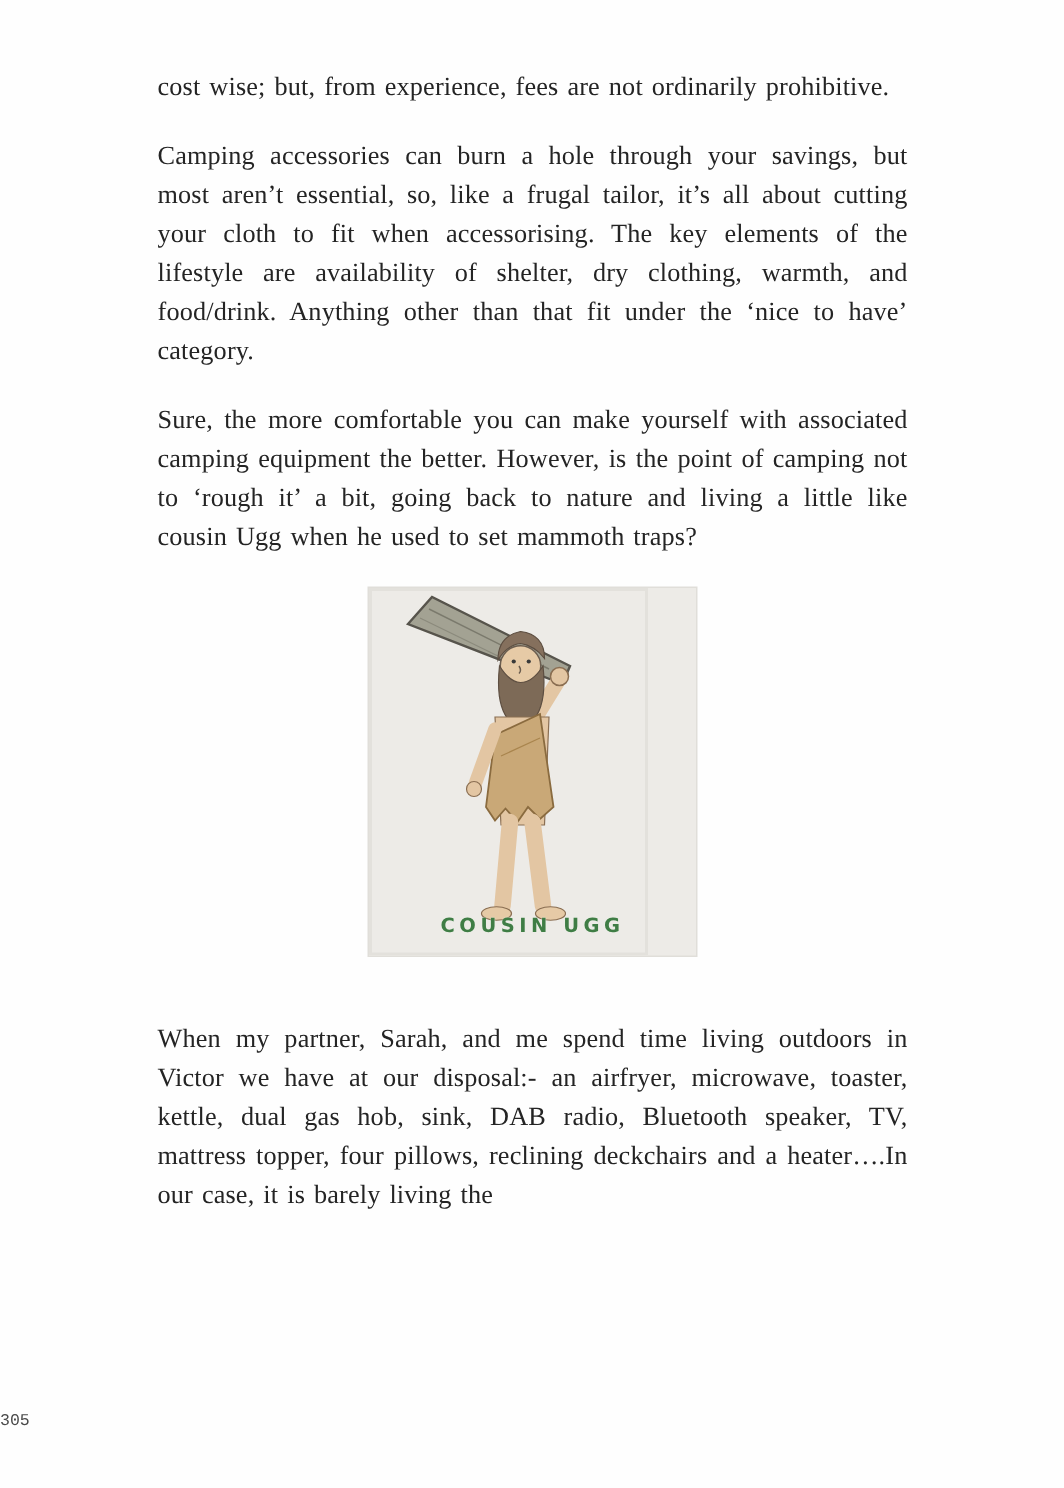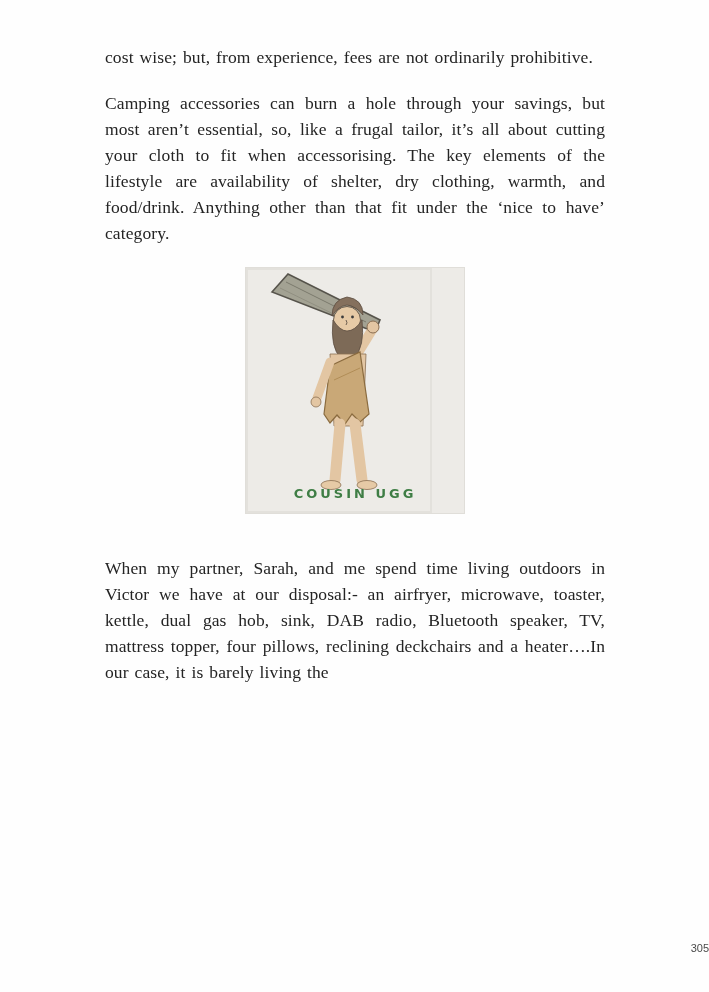--- a/index.html
+++ b/index.html
@@ -46,34 +46,35 @@
     font-weight: bold;
     letter-spacing: 3px;
     color: #3f7d45;
     text-shadow: 0 0 1px #e9f0e4;
   }
   .page-number {
     position: absolute;
     bottom: 38px;
     left: 0;
     right: 0;
-    text-align: right;
+    text-align: left;
     font-size: 11px;
     color: #4a4a4a;
-    font-family: Liberation Sans, sans-serif;
+    font-family: Liberation Mono, monospace;
   }
 </style>
 </head>
 <body>
 
 <div class="book-page">
 
   <div class="body-text">
     <p>cost wise; but, from experience, fees are not ordinarily prohibitive.</p>
     <p>Camping accessories can burn a hole through your savings, but most aren’t essential, so, like a frugal tailor, it’s all about cutting your cloth to fit when accessorising. The key elements of the lifestyle are availability of shelter, dry clothing, warmth, and food/drink. Anything other than that fit under the ‘nice to have’ category.</p>
+    <p>Sure, the more comfortable you can make yourself with associated camping equipment the better. However, is the point of camping not to ‘rough it’ a bit, going back to nature and living a little like cousin Ugg when he used to set mammoth traps?</p>
 
     <div class="figure-wrap">
       <svg viewBox="0 0 186 245" width="186" height="245" xmlns="http://www.w3.org/2000/svg">
 
         <rect x="0" y="0" width="186" height="245" fill="#edebe7"></rect>
         <rect x="1" y="1" width="184" height="243" fill="none" stroke="#e3e1dc" stroke-width="2"></rect>
 
         <g>
           <polygon points="26,24 42,6 134,52 129,64" fill="#a3a293" stroke="#57544c" stroke-width="1.6"></polygon>
           <line x1="40" y1="14" x2="120" y2="54" stroke="#7b7a6d" stroke-width="1"></line>

